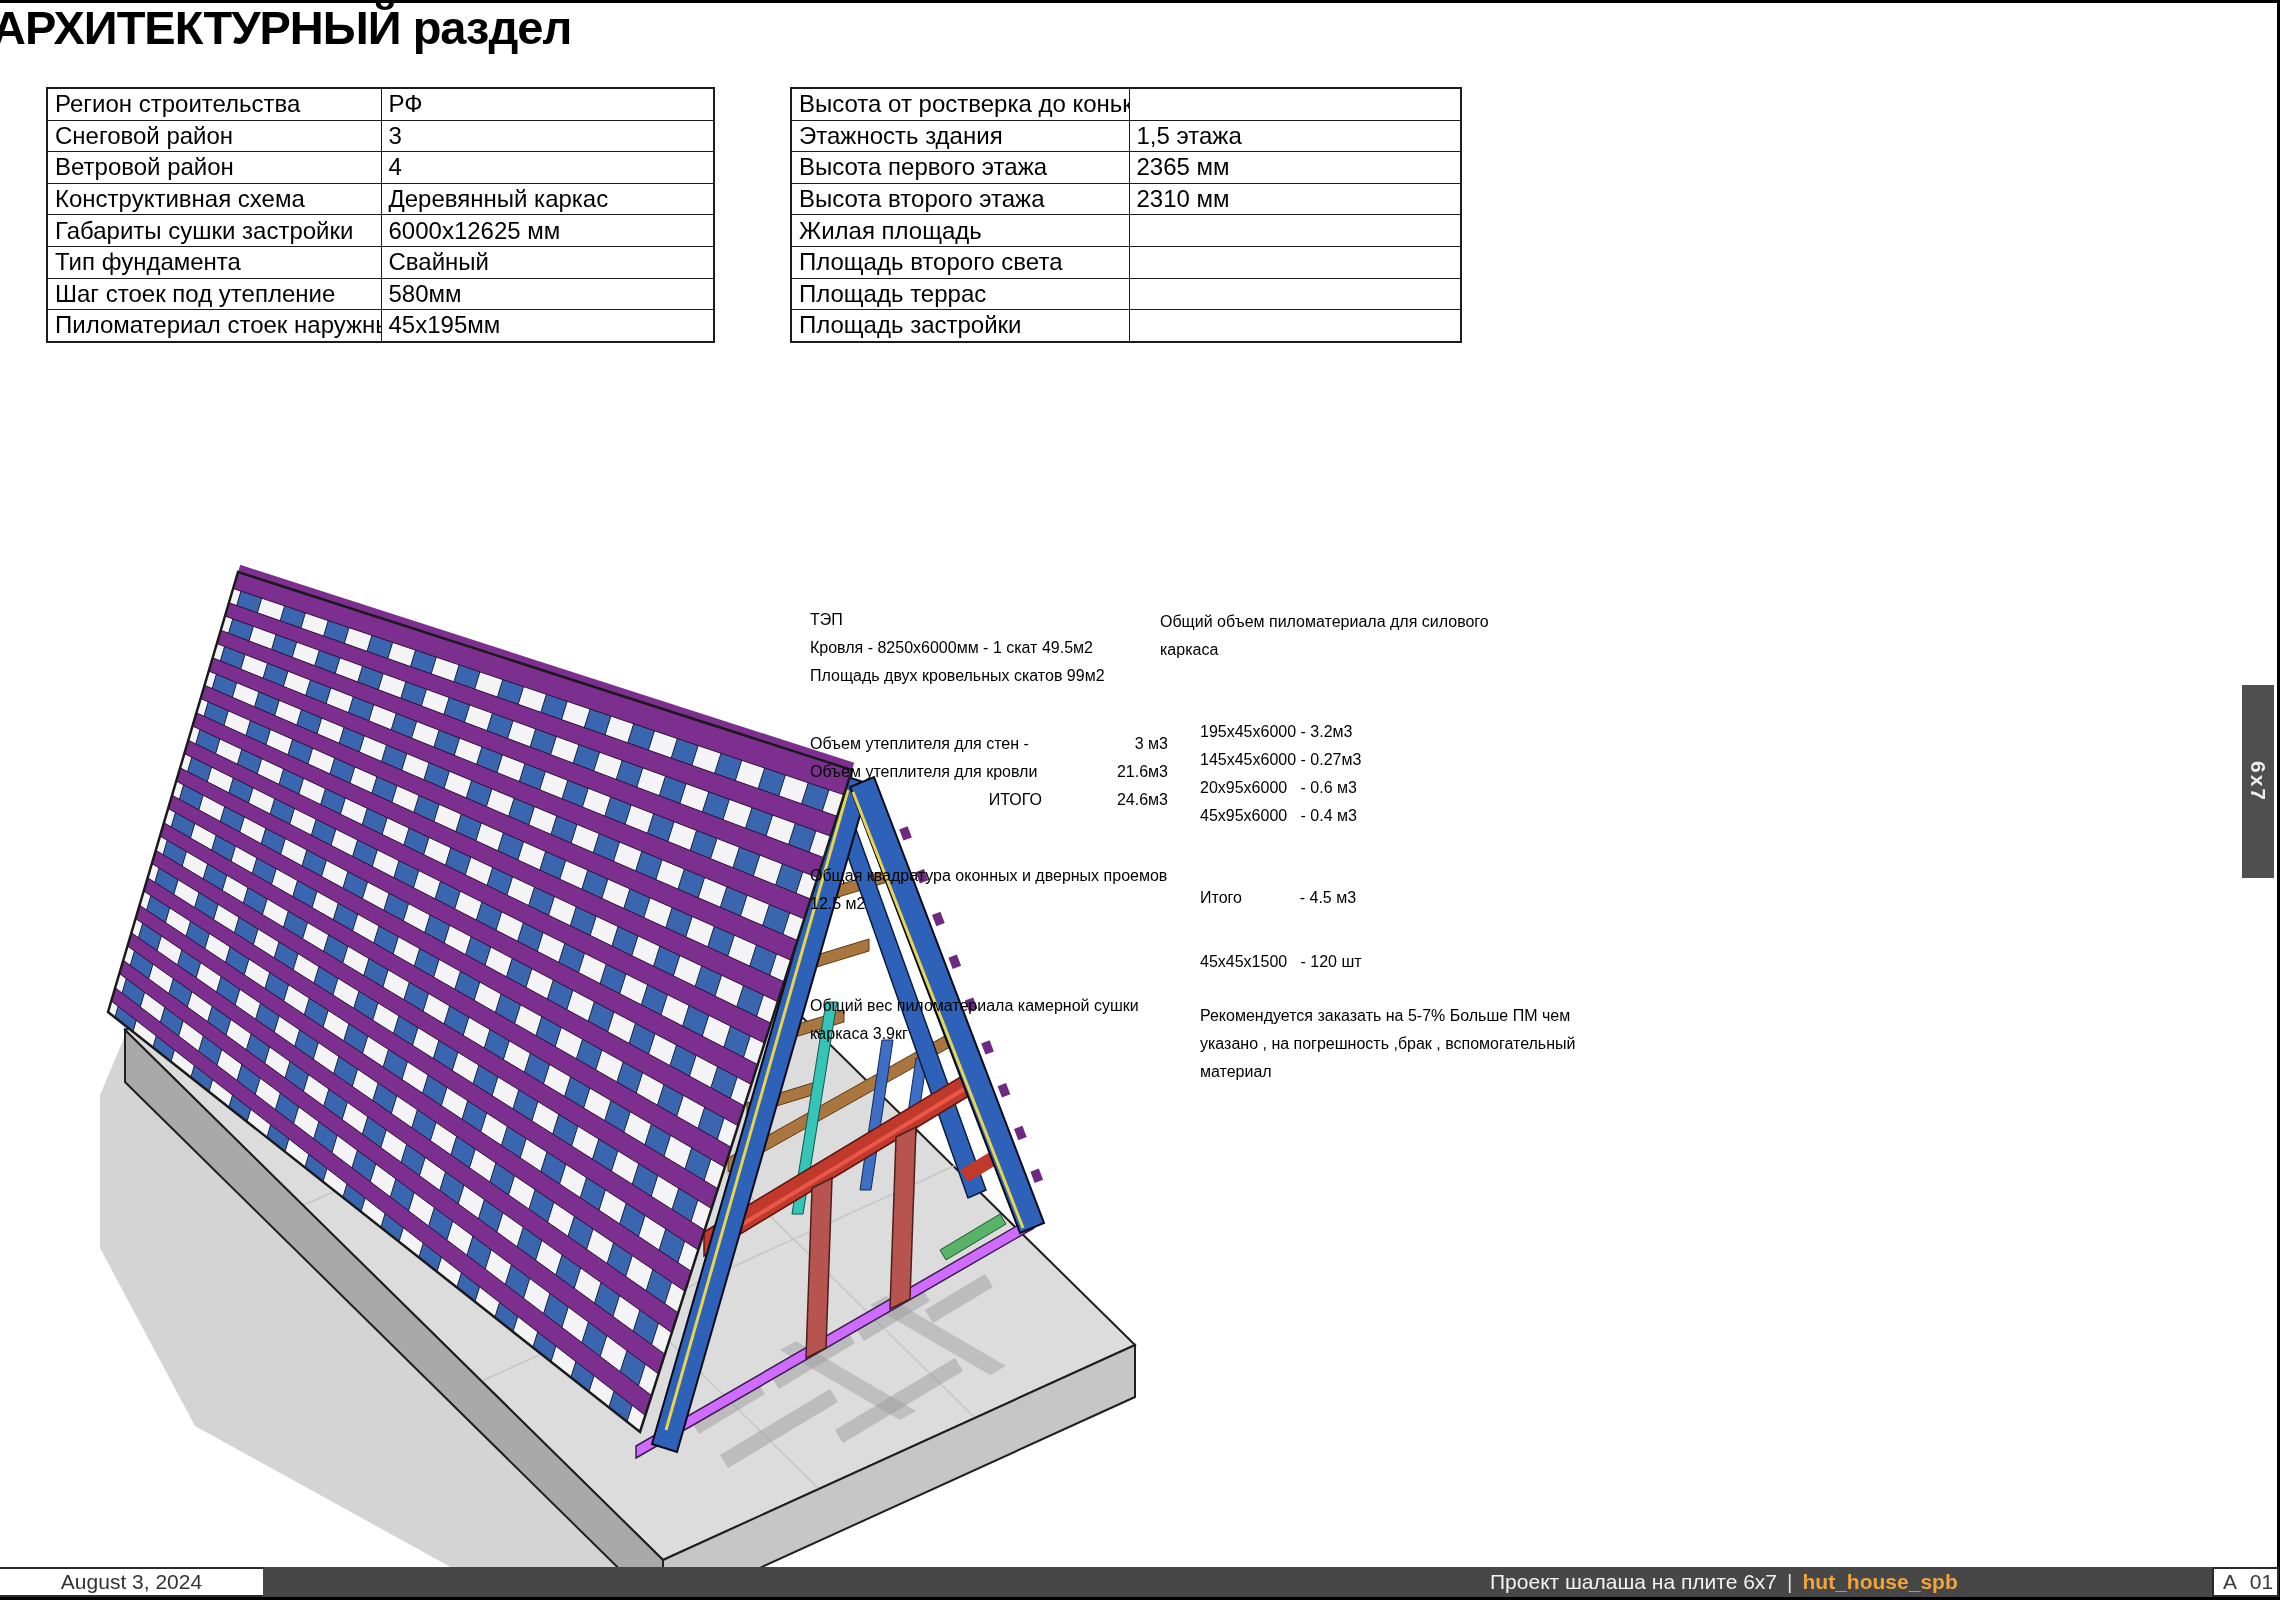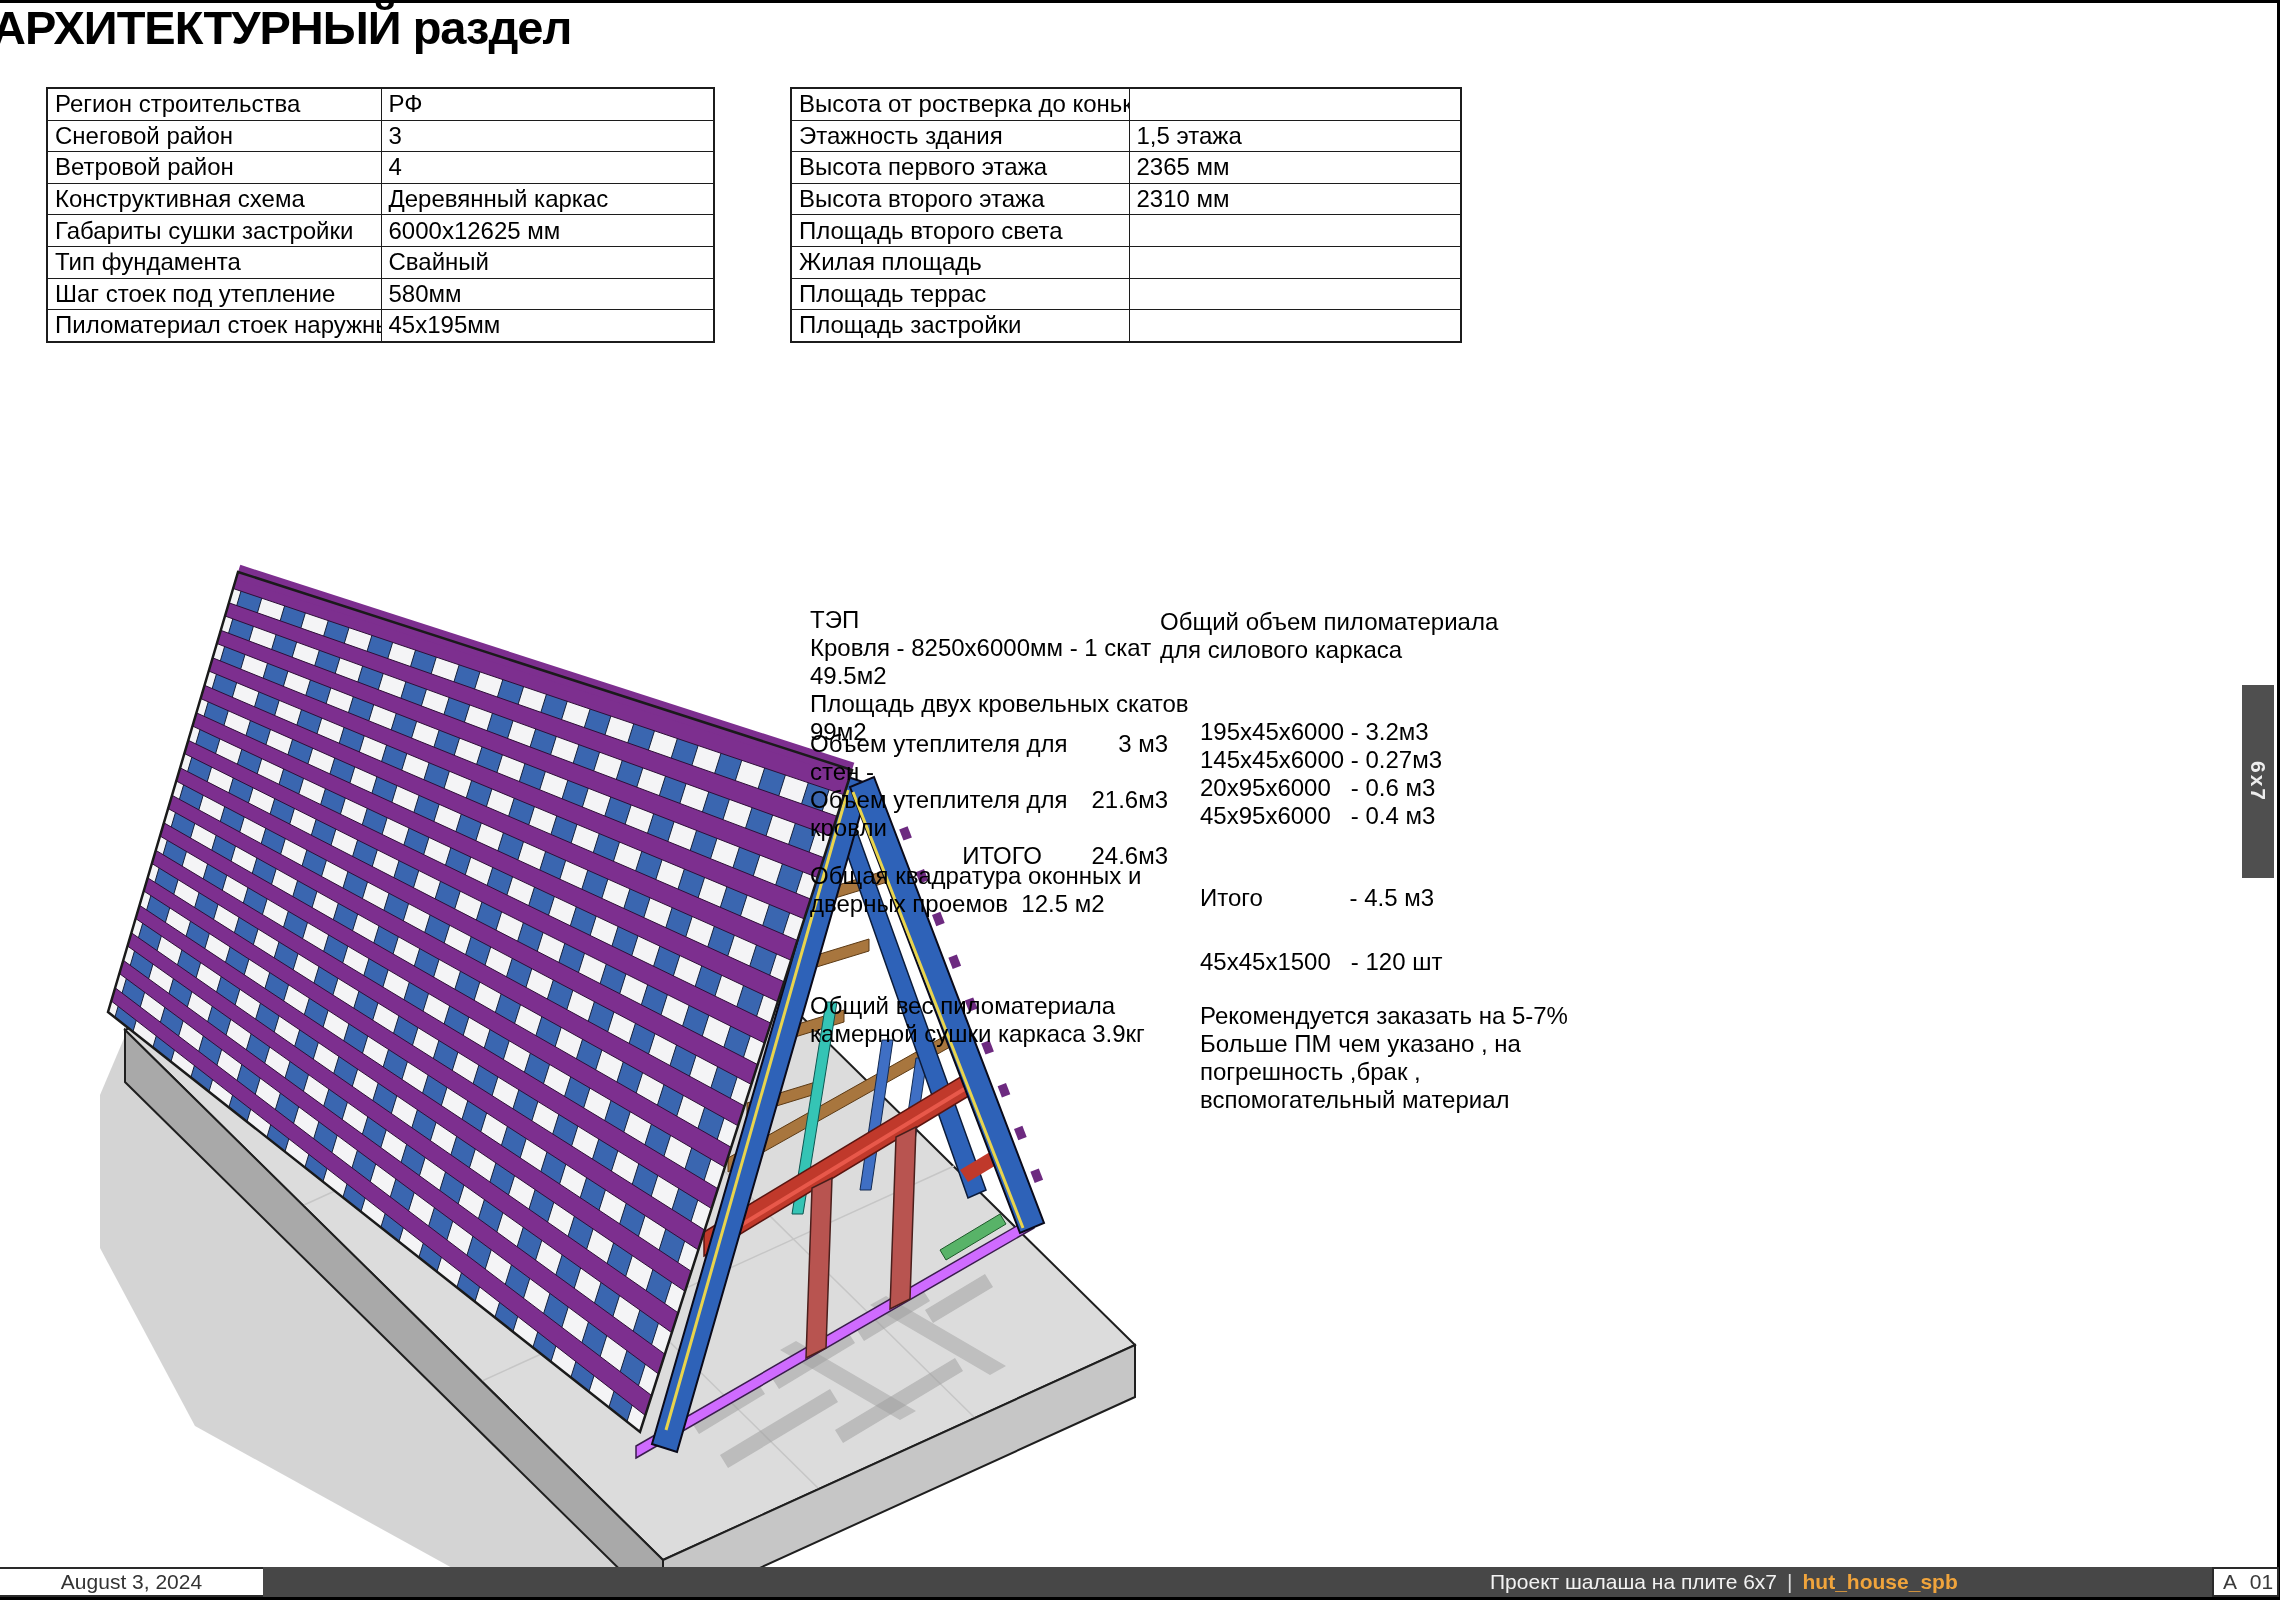--- a/index.html
+++ b/index.html
@@ -15,21 +15,21 @@
          letter-spacing:-1px;white-space:nowrap;}
 
   
   table.spec{position:absolute;border-collapse:collapse;table-layout:fixed;
              border:2px solid #1c1c1c;background:#fff;padding-left:45px;}
   table.spec td{border:1px solid #1c1c1c;font-size:24px;height:30.6px;
                 padding:0 4px 0 7px;white-space:nowrap;overflow:hidden;}
   #table-left{left:46px;top:87px;width:669px;}
   #table-right{left:790px;top:87px;width:672px;}
 
-  .blk{position:absolute;font-size:24px;line-height:28px;}
+  .blk{position:absolute;font-size:16px;line-height:28px;}
   .pre{white-space:pre;}
   .prewrap{white-space:pre-wrap;}
   #tep-main{left:810px;top:606px;width:380px;}
   #tep-rows{left:810px;top:730px;width:358px;}
   .trow{display:flex;justify-content:space-between;width:358px;}
   .trow .val{min-width:92px;text-align:right;}
   .trow.total{justify-content:flex-end;gap:34px;}
   #openings{left:810px;top:862px;width:382px;}
   #weight{left:810px;top:992px;width:378px;}
   #lumber-head{left:1160px;top:608px;width:360px;}
@@ -128,25 +128,25 @@
       </tr>
       <tr>
         <td>Высота первого этажа</td>
         <td>2365 мм</td>
       </tr>
       <tr>
         <td>Высота второго этажа</td>
         <td>2310 мм</td>
       </tr>
       <tr>
+        <td>Жилая площадь</td>
+        <td></td>
+      </tr>
+      <tr>
         <td>Площадь второго света</td>
-        <td></td>
-      </tr>
-      <tr>
-        <td>Жилая площадь</td>
         <td></td>
       </tr>
       <tr>
         <td>Площадь террас</td>
         <td></td>
       </tr>
       <tr>
         <td>Площадь застройки</td>
         <td></td>
       </tr>

